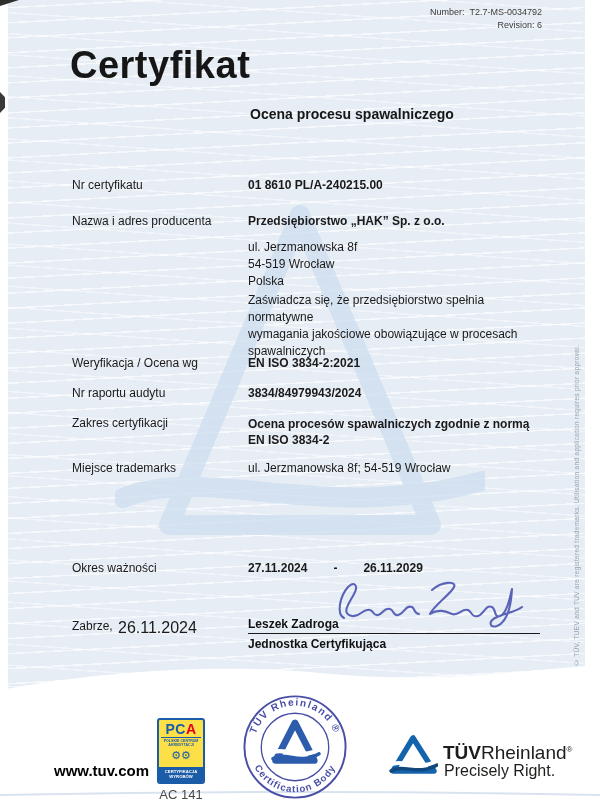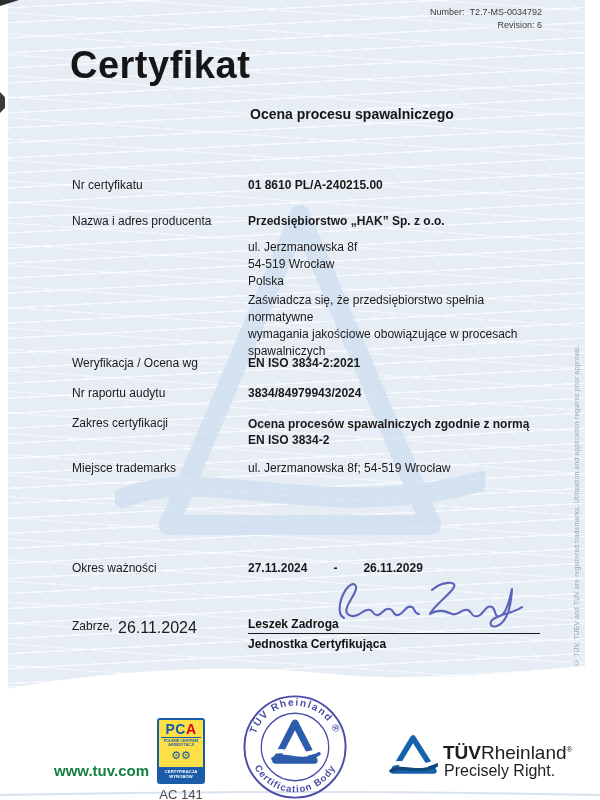--- a/index.html
+++ b/index.html
@@ -37,21 +37,21 @@
   .sig-place{position:absolute;left:72px;top:619px;font-size:12px;color:#1a1a1a;z-index:3;}
   .sig-date{position:absolute;left:118px;top:619px;font-size:16px;color:#1a1a1a;z-index:3;}
   .signature-svg{position:absolute;left:330px;top:574px;width:195px;height:55px;z-index:4;}
   .sig-name{position:absolute;left:248px;top:617px;font-size:12px;font-weight:700;color:#111;z-index:3;}
   .sig-line{position:absolute;left:248px;top:633px;width:292px;border-top:1.6px solid #1a1a1a;z-index:3;}
   .sig-role{position:absolute;left:248px;top:637px;font-size:12px;font-weight:700;color:#111;z-index:3;}
 
   .side-note{position:absolute;right:20px;top:345px;writing-mode:vertical-rl;transform:rotate(180deg);
     font-size:6.5px;letter-spacing:.3px;color:#99a1ad;white-space:nowrap;z-index:3;}
 
-  .website{position:absolute;left:54px;top:762px;font-size:15px;font-weight:700;color:#15803d;z-index:3;}
+  .website{position:absolute;left:54px;top:762px;font-size:15px;font-weight:700;color:#000000;z-index:3;}
 
   .pca-box{position:absolute;left:157px;top:718px;width:48px;height:66px;background:#fde047;border:2px solid #1b5ca8;
     border-radius:3px;box-sizing:border-box;display:flex;flex-direction:column;align-items:center;z-index:3;overflow:hidden;}
   .pca-acronym{font-size:14px;font-weight:800;line-height:15px;margin-top:2px;color:#1b5ca8;letter-spacing:.5px;}
   .pca-a{color:#e2001a;}
   .pca-sub{font-size:3.6px;line-height:4px;color:#1b5ca8;text-align:center;font-weight:700;width:40px;border-top:1px solid #1b5ca8;padding-top:1px;}
   .pca-gears{font-size:11px;line-height:13px;color:#1b5ca8;margin-top:2px;}
   .pca-band{margin-top:auto;width:100%;background:#1b5ca8;color:#fff;font-size:4.2px;line-height:5px;font-weight:700;
     text-align:center;padding:2px 0 3px 0;}
   .pca-ac{position:absolute;left:157px;top:787px;width:48px;text-align:center;font-size:13px;color:#4a4a4a;z-index:3;}

